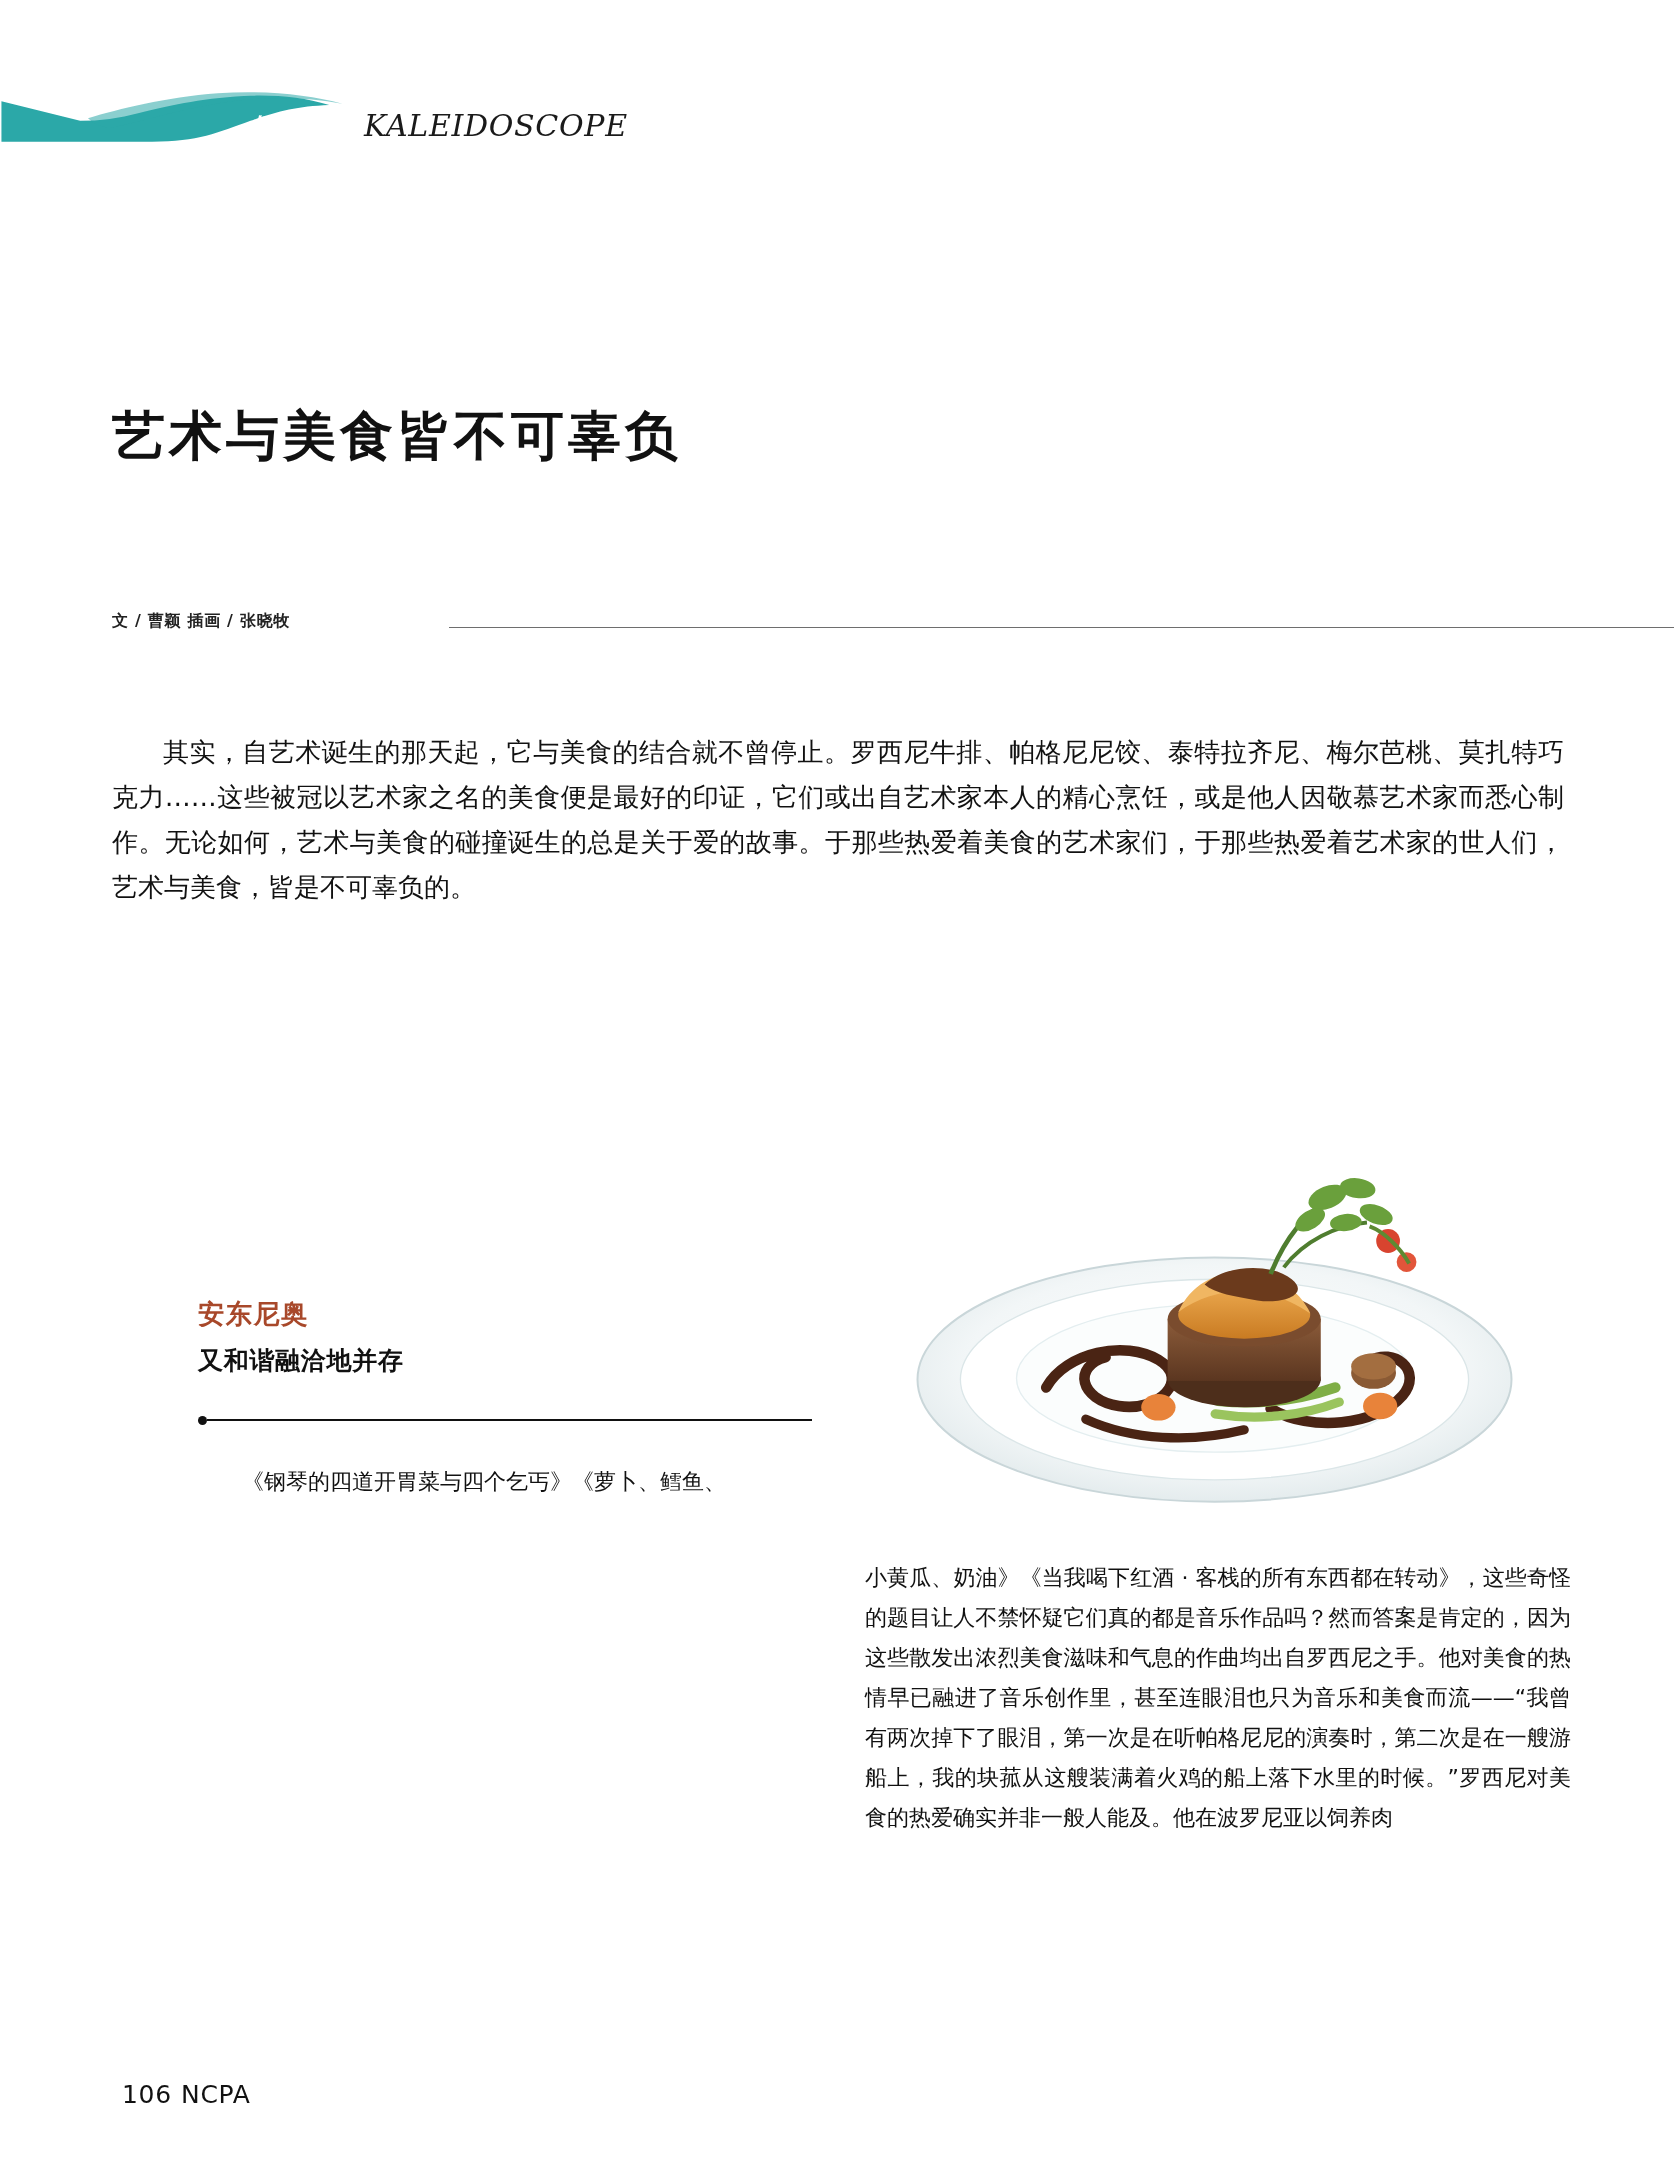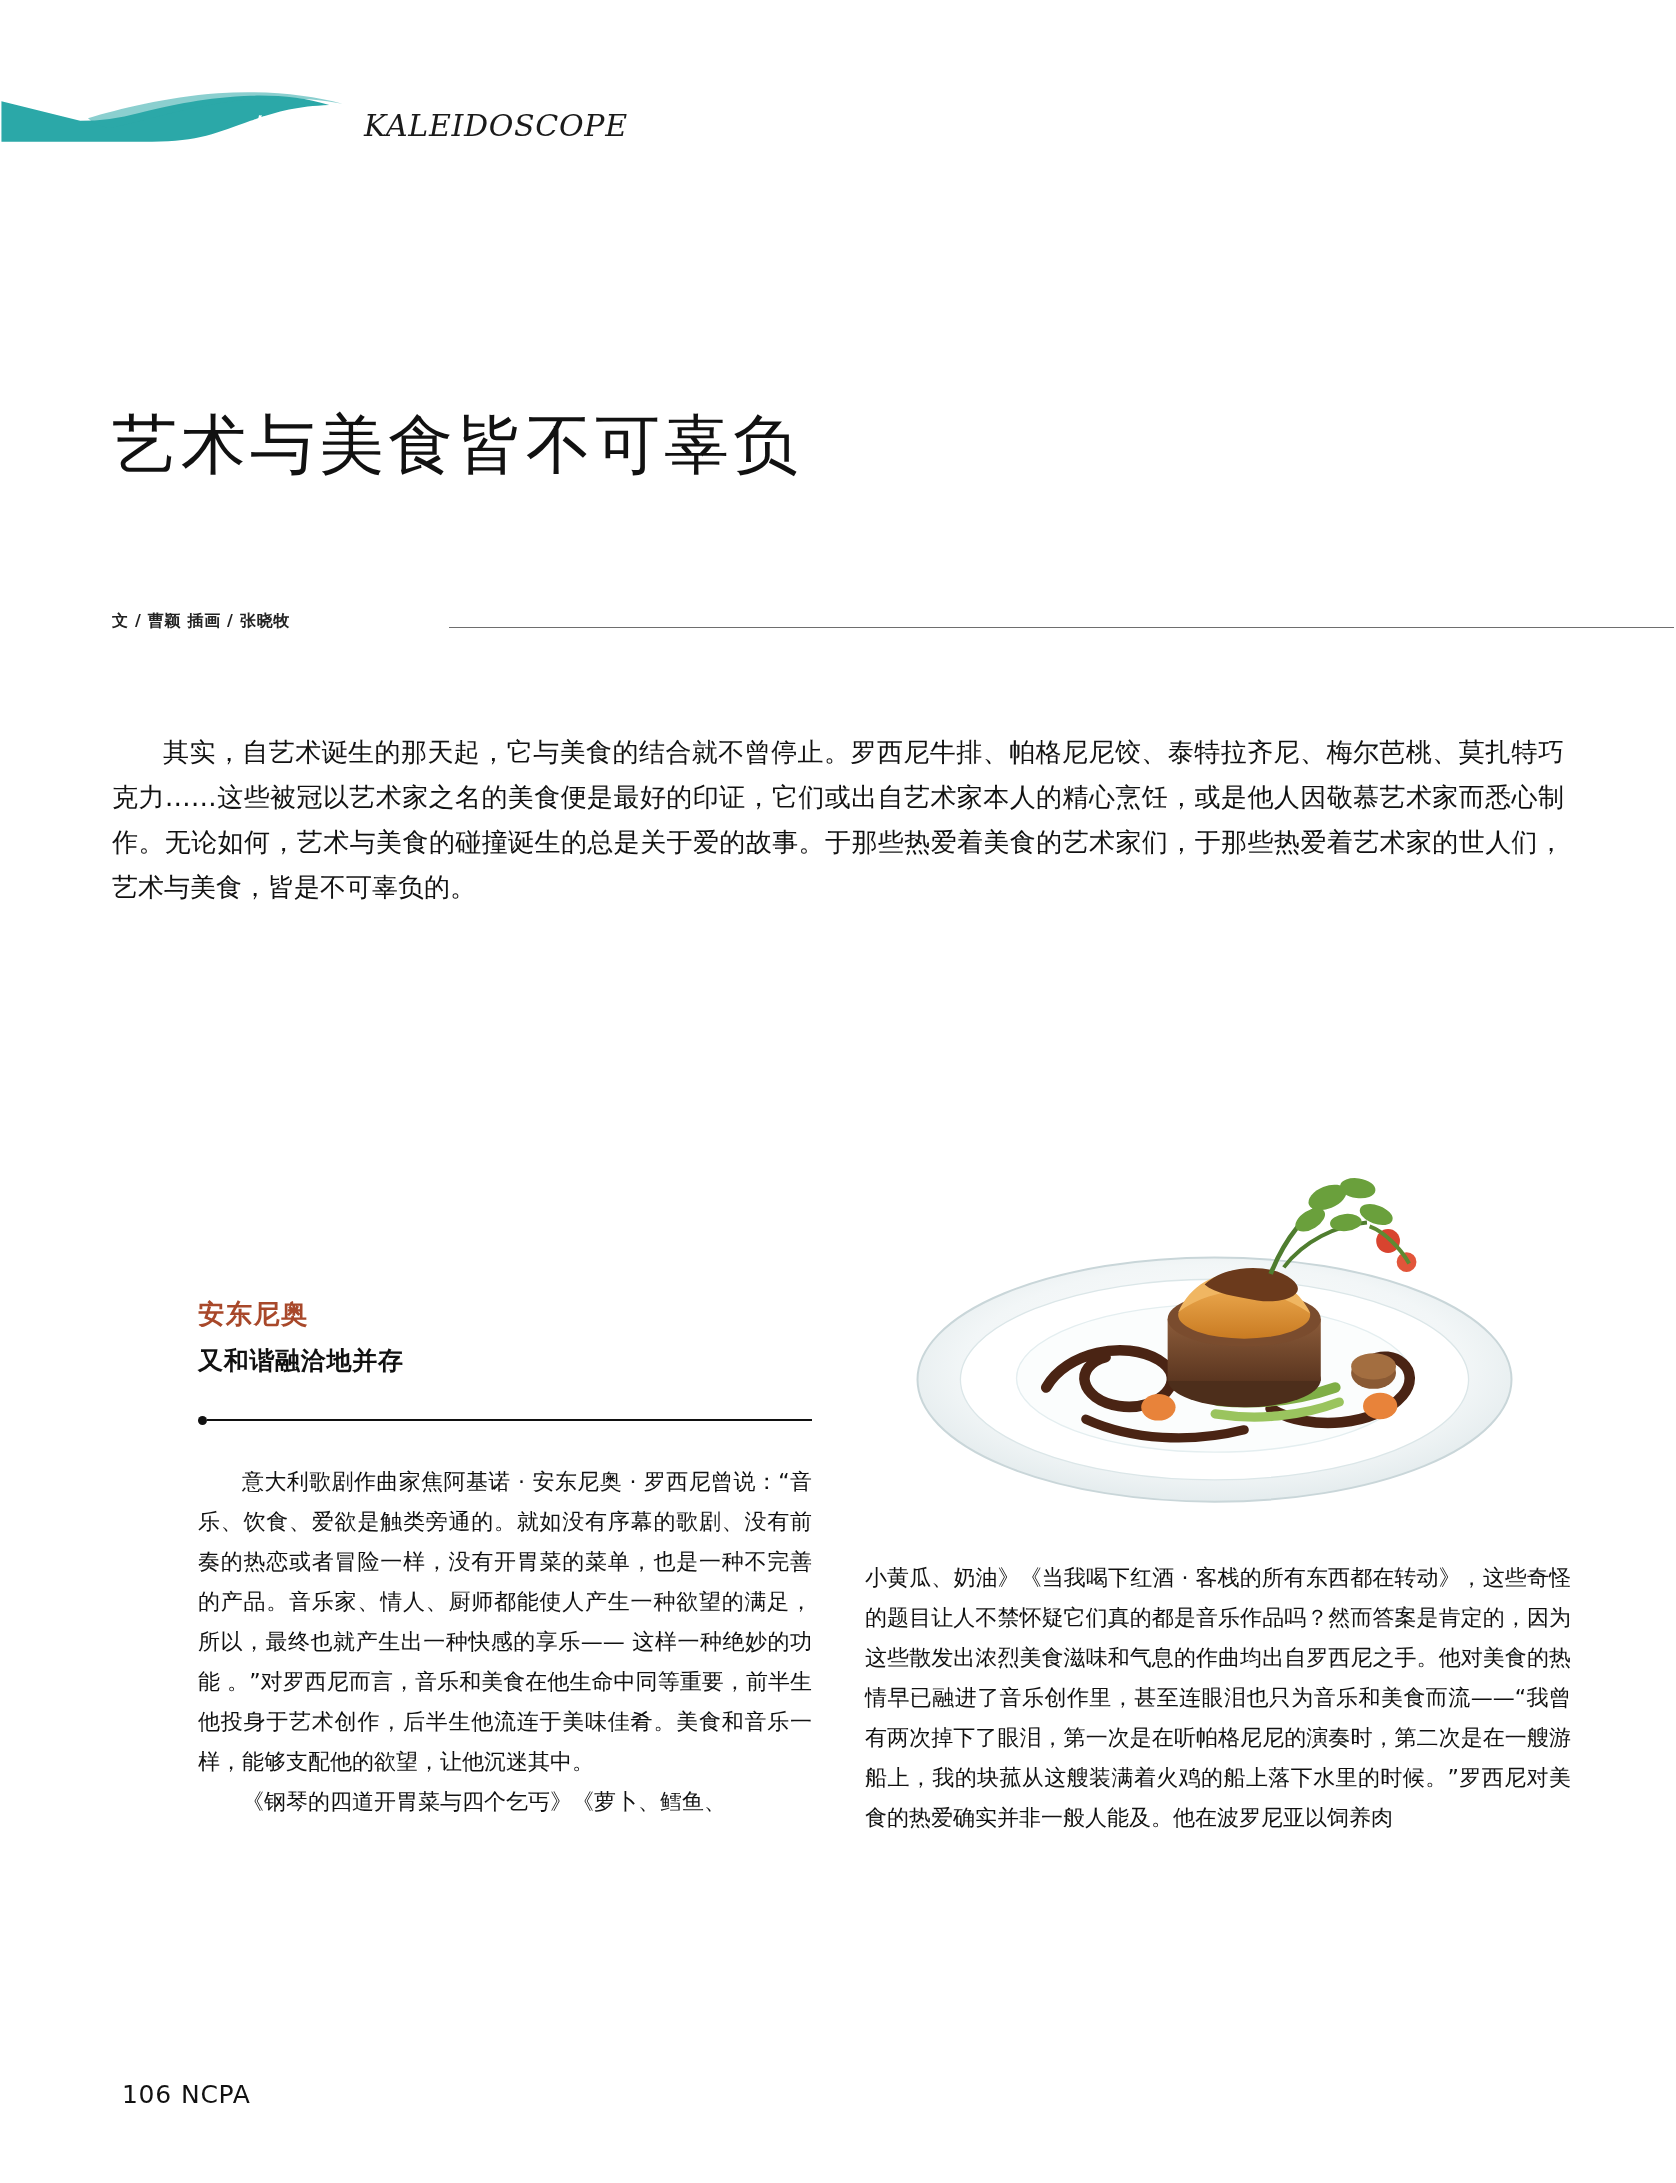--- a/index.html
+++ b/index.html
@@ -50,25 +50,25 @@
     color: #1a1a1a;
     font-family: "DejaVu Serif", "Liberation Serif", serif;
     letter-spacing: 0.7px;
   }
 
   
   .title {
     position: absolute;
     left: 112px;
     top: 401px;
-    font-size: 65px;
+    font-size: 53px;
     letter-spacing: 4px;
     color: #111111;
     font-family: "DejaVu Sans", "Liberation Sans", sans-serif;
-    font-weight: 400;
+    font-weight: 700;
     white-space: nowrap;
   }
 
   
   .byline-row {
     position: absolute;
     left: 112px;
     top: 611px;
     width: 1456px;
     height: 26.4px;
@@ -288,21 +288,20 @@
     <ellipse cx="800" cy="110" rx="26" ry="14" transform="rotate(20 800 110)"></ellipse>
     <ellipse cx="754" cy="122" rx="24" ry="13" transform="rotate(-5 754 122)"></ellipse>
   </g>
 
   <circle cx="818" cy="150" r="18" fill="#d8442f"></circle>
   <circle cx="846" cy="182" r="15" fill="#e2553a"></circle>
   <path d="M790 128 C812 136 836 160 850 184" stroke="#5d8a33" stroke-width="6" fill="none"></path>
 </svg>
 
 <div class="col col-left">
-  <p>意大利歌剧作曲家焦阿基诺 · 安东尼奥 · 罗西尼曾说：“音乐、饮食、爱欲是触类旁通的。就如没有序幕的歌剧、没有前奏的热恋或者冒险一样，没有开胃菜的菜单，也是一种不完善的产品。音乐家、情人、厨师都能使人产生一种欲望的满足，所以，最终也就产生出一种快感的享乐—— 这样一种绝妙的功能 。”对罗西尼而言，音乐和美食在他生命中同等重要，前半生他投身于艺术创作，后半生他流连于美味佳肴。美食和音乐一样，能够支配他的欲望，让他沉迷其中。</p>
   <p>《钢琴的四道开胃菜与四个乞丐》《萝卜、鳕鱼、</p>
 </div>
 
 <div class="col col-right">
   <p class="noindent">小黄瓜、奶油》《当我喝下红酒 · 客栈的所有东西都在转动》，这些奇怪的题目让人不禁怀疑它们真的都是音乐作品吗？然而答案是肯定的，因为这些散发出浓烈美食滋味和气息的作曲均出自罗西尼之手。他对美食的热情早已融进了音乐创作里，甚至连眼泪也只为音乐和美食而流——“我曾有两次掉下了眼泪，第一次是在听帕格尼尼的演奏时，第二次是在一艘游船上，我的块菰从这艘装满着火鸡的船上落下水里的时候。”罗西尼对美食的热爱确实并非一般人能及。他在波罗尼亚以饲养肉</p>
 </div>
 
 <div class="footer">
   <span class="page-num">106</span><span>NCPA</span>
 </div>

